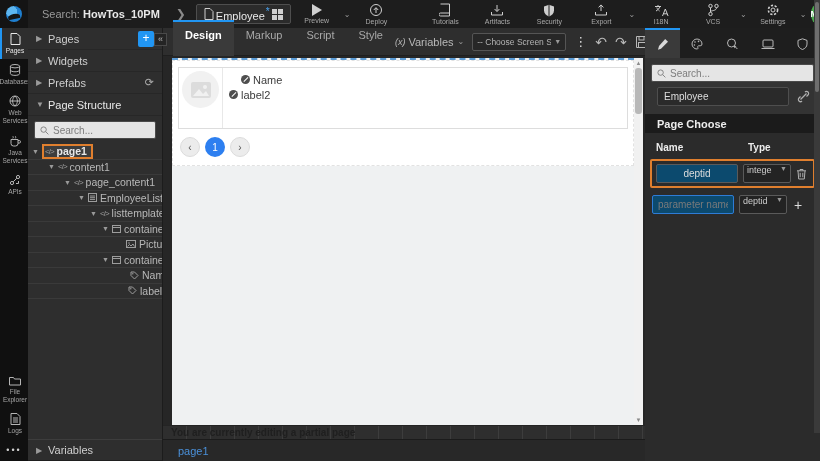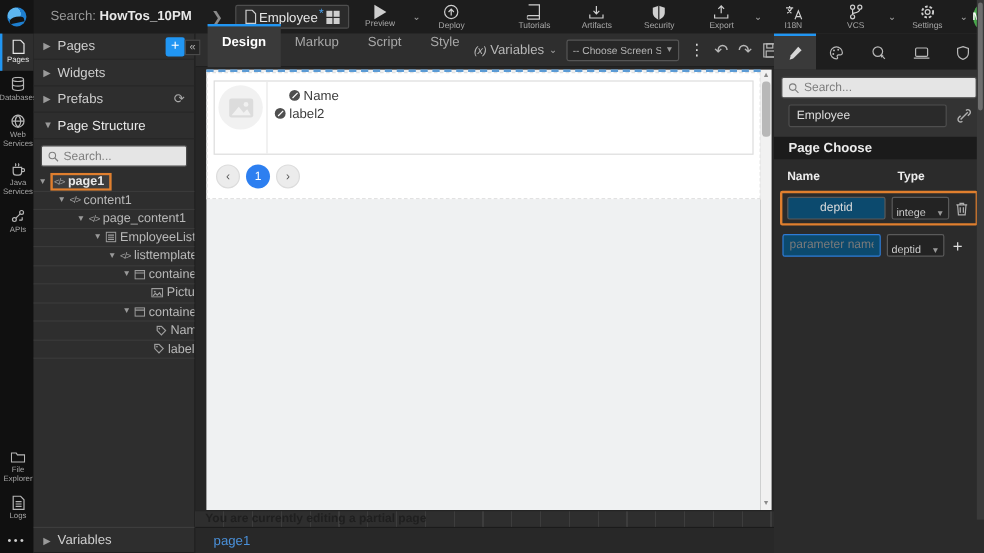--- a/index.html
+++ b/index.html
@@ -111,21 +111,21 @@
   .rp-input::placeholder { color:#7d7d7d; }
   .params-bar { height:19px; background:#1b1b1b; color:#ececec; font-size:11px; font-weight:bold; display:flex; align-items:center; padding-left:12px; }
   .params-body { background:#2b2b2b; flex:1; padding:7px 7px 0; position:relative; }
   .ph-row { display:flex; font-size:10px; font-weight:bold; color:#ececec; padding:2px 0 6px 4px; }
   .ph-row .c1 { width:92px; }
   .param-row { display:flex; align-items:center; gap:5px; margin-bottom:7px; }
   .param-row.selected { border:2px solid #e07f2e; border-radius:2px; padding:3px 4px; margin:0 -2px 7px; }
   .p-input { width:82px; height:19px; background:#0c4a6e; border:1px solid #5a5a5a; border-radius:2px; color:#ddd; font-size:10px; padding:0 5px; outline:none; font-family:inherit;text-align:center; }
   .p-input.blue { border-color:#2e7cd6; }
   .p-input::placeholder { color:#7a7a7a; }
-  .p-select { width:48px; height:19px; background:#232323; border:1px solid #5a5a5a; border-radius:2px; color:#ccc; font-size:9px; display:flex; align-items:flex-end; padding:0 3px; }
+  .p-select { width:48px; height:19px; background:#232323; border:1px solid #5a5a5a; border-radius:2px; color:#ccc; font-size:9px; display:flex; align-items:flex-start; padding:0 3px; }
   .p-select .sv { flex:1; overflow:hidden; white-space:nowrap; }
   .p-select .sc { font-size:7px; color:#999; }
   .plus-param { color:#ddd; font-size:14px; padding:0 2px; }
   #rp-scroll { position:absolute; right:0; top:0; width:6px; height:433px; background:#3a3a3a; }
   #rp-scroll .thumb { width:4px; height:90px; background:#6e6e6e; margin:2px auto 0; border-radius:2px; }
   svg { flex:none; }
 </style>
 </head>
 <body>
 

